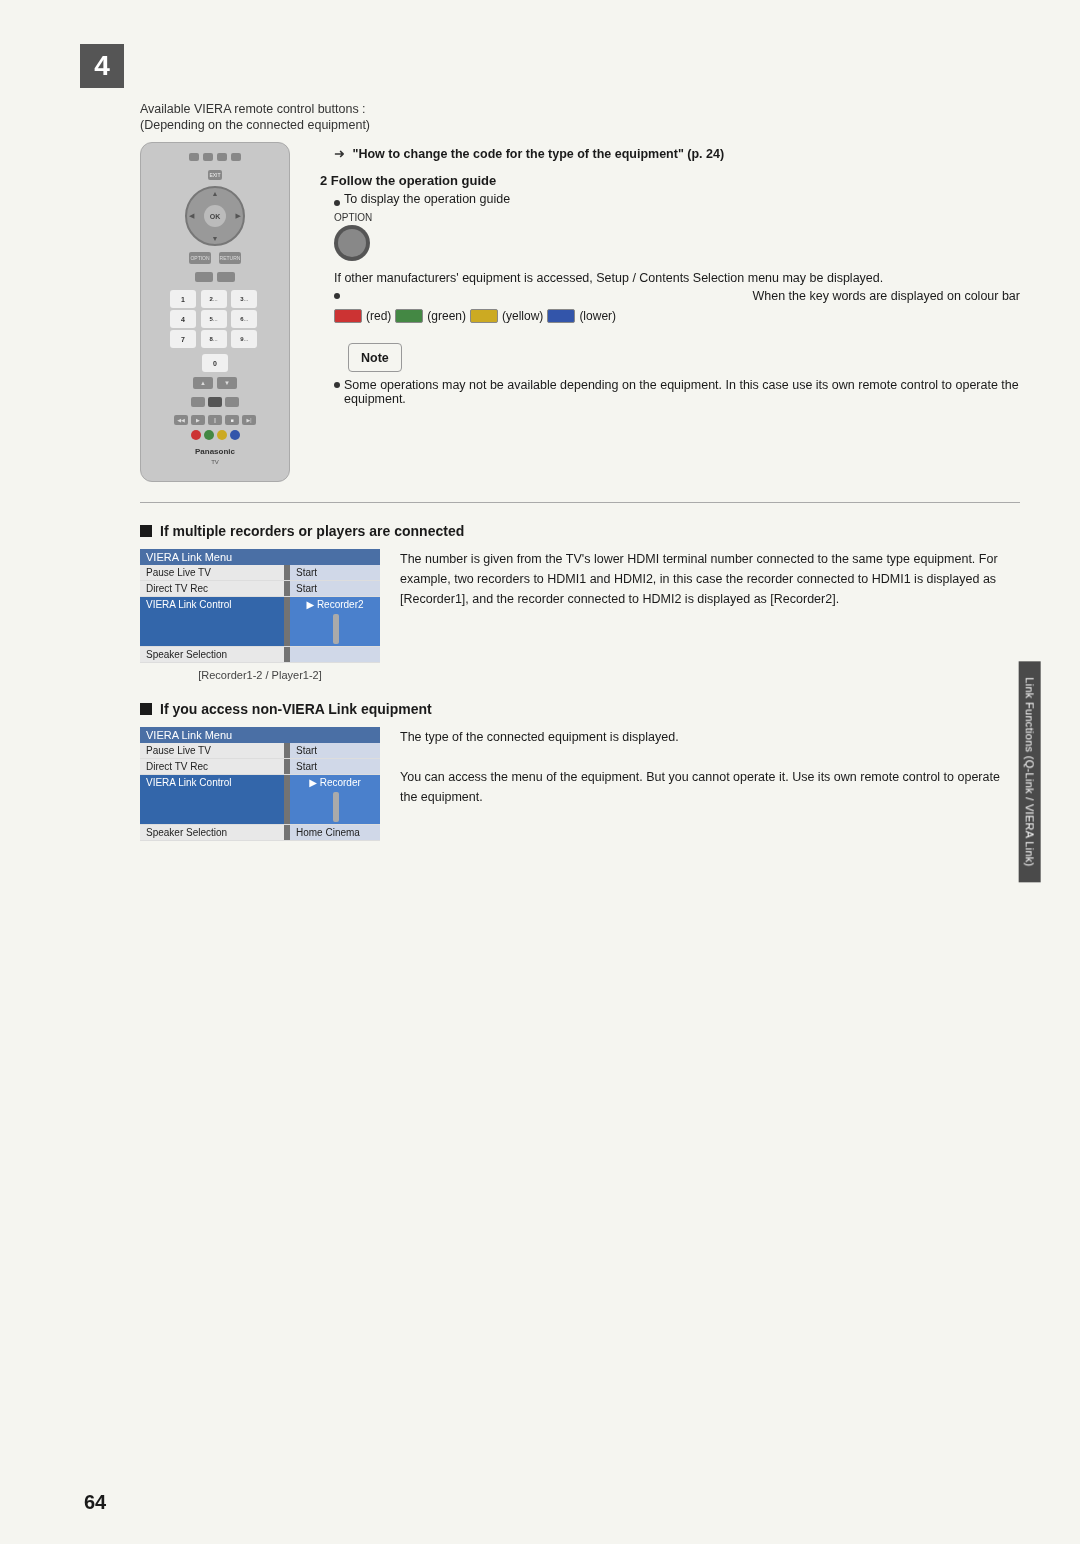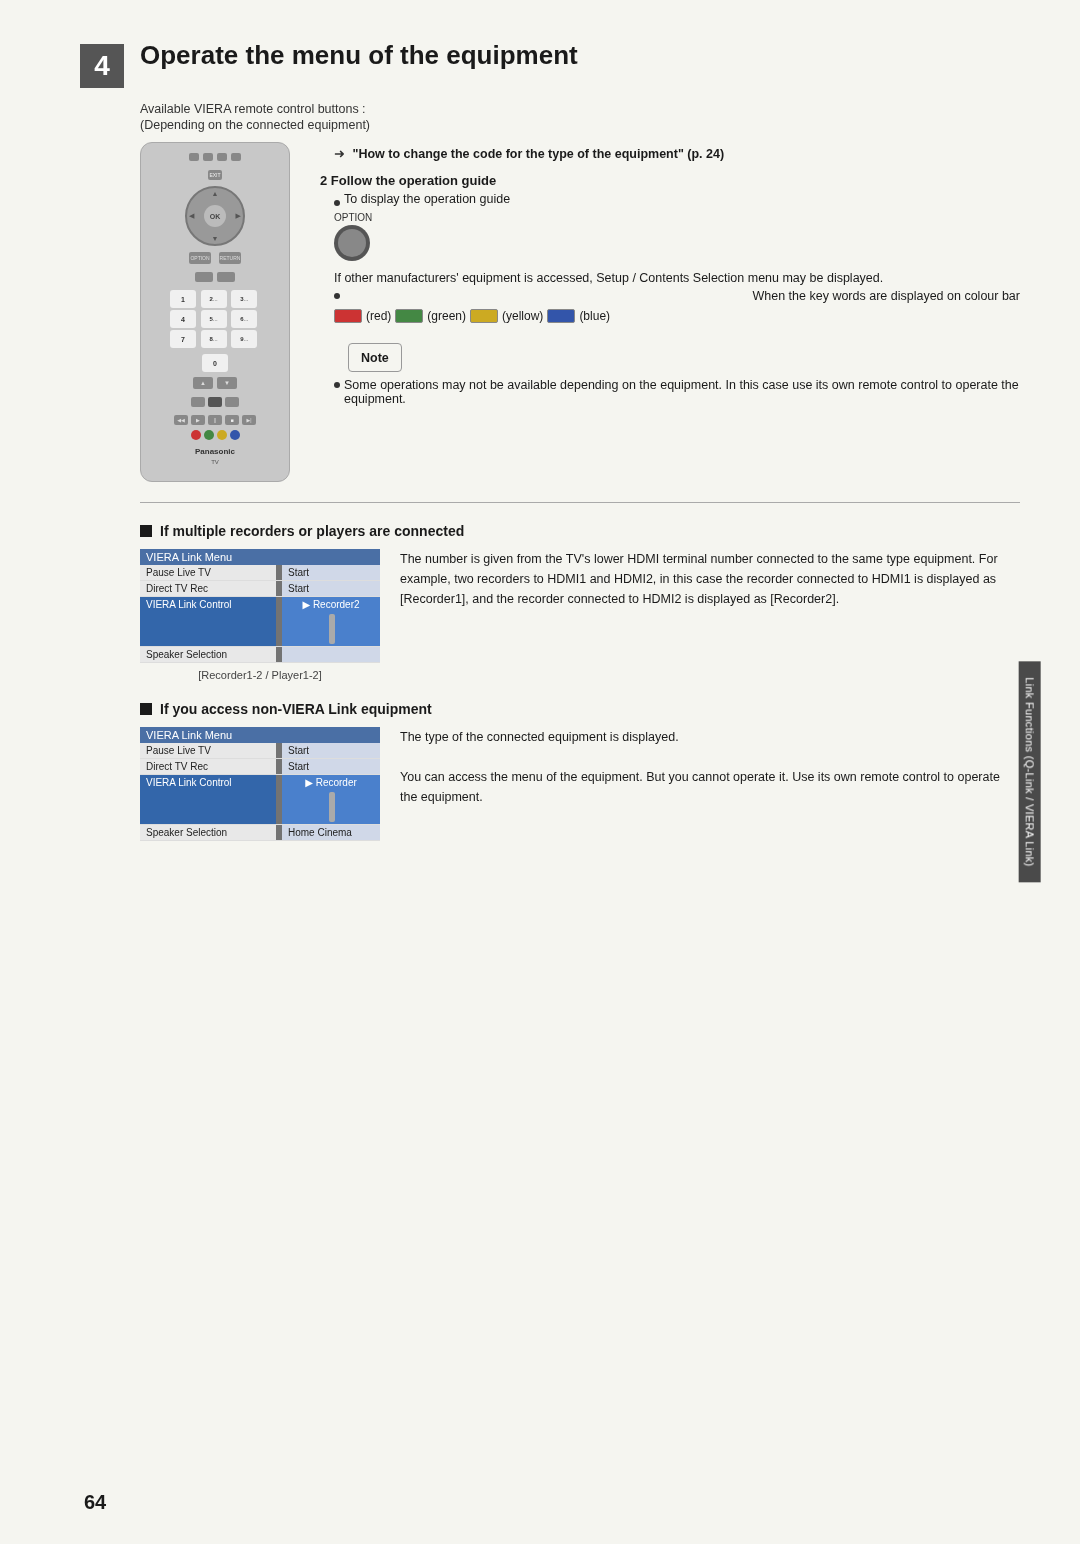--- a/index.html
+++ b/index.html
@@ -444,21 +444,21 @@
       border-right: 6px solid #737373;
     }
 
     .viera-menu-cell-left.dark {
       background: #3366aa;
       color: #fff;
     }
 
     .viera-menu-cell-right {
       padding: 2px 6px;
-      width: 98px;
+      width: 90px;
       font-size: 10px;
       color: #222;
       background: #d0d8e8;
       display: flex;
       align-items: center;
       gap: 4px;
     }
 
     .viera-menu-cell-right.highlighted {
       background: #4a80cc;
@@ -493,21 +493,20 @@
 <body>
 
 <div class="page">
 
   <div class="side-tab" style="position:fixed; right:-60px; top:50%; transform: translateY(-50%) rotate(90deg); writing-mode:horizontal-tb; white-space:nowrap; background:#4a4a4a; color:#fff; font-size:11px; padding:5px 16px; letter-spacing:0.3px;">
     <span>Link Functions (Q-Link / VIERA Link)</span>
   </div>
 
   <div class="section-header">
     <div class="section-number">4</div>
-    <div class="section-title">Operate the menu of the equipment</div>
   </div>
 
   <div class="available-text">Available VIERA remote control buttons :</div>
   <div class="available-text">(Depending on the connected equipment)</div>
 
   <div class="main-content">
 
     <div class="remote-container">
       <div class="remote-image">
 
@@ -636,21 +635,21 @@
         </div>
 
         <div class="color-bar-row">
           <div class="color-swatch" style="background:#cc3333;"></div>
           <span>(red)</span>
           <div class="color-swatch" style="background:#448844;"></div>
           <span>(green)</span>
           <div class="color-swatch" style="background:#ccaa22;"></div>
           <span>(yellow)</span>
           <div class="color-swatch" style="background:#3355aa;"></div>
-          <span>(blue)</span>
+          <span>(lower)</span>
         </div>
 
         <div style="margin-left:14px; margin-top:12px;">
           <div class="note-box">
             <span class="note-label">Note</span>
           </div>
           <div class="note-content" style="margin-top:6px;">
             <div class="bullet-point">
               <div class="bullet-dot"></div>
               <span>Some operations may not be available depending on the equipment. In this case use its own remote control to operate the equipment.</span>

